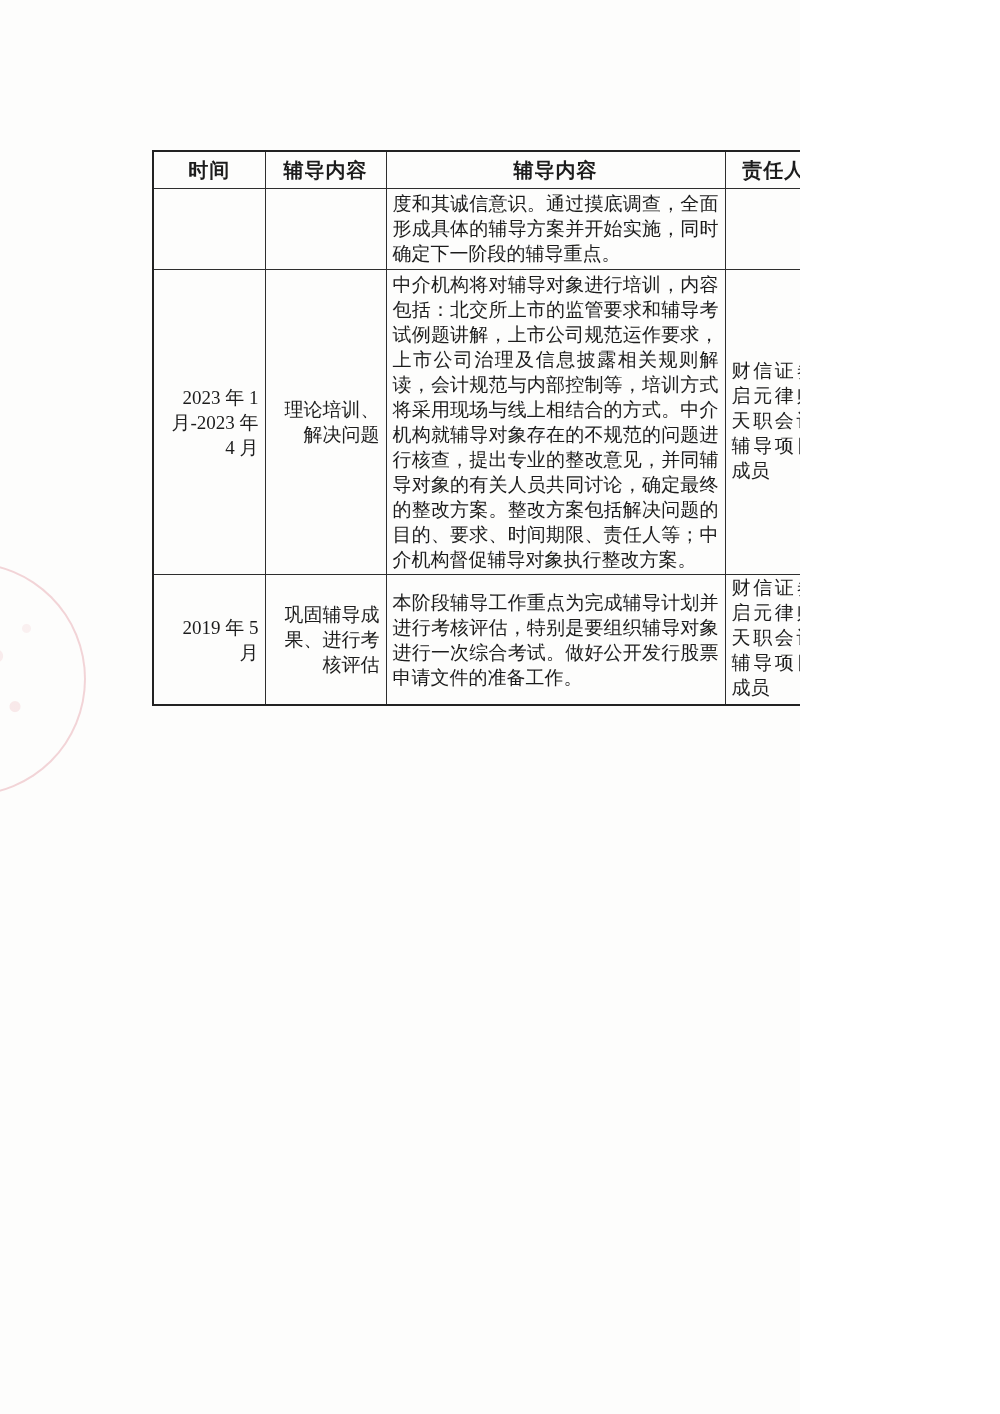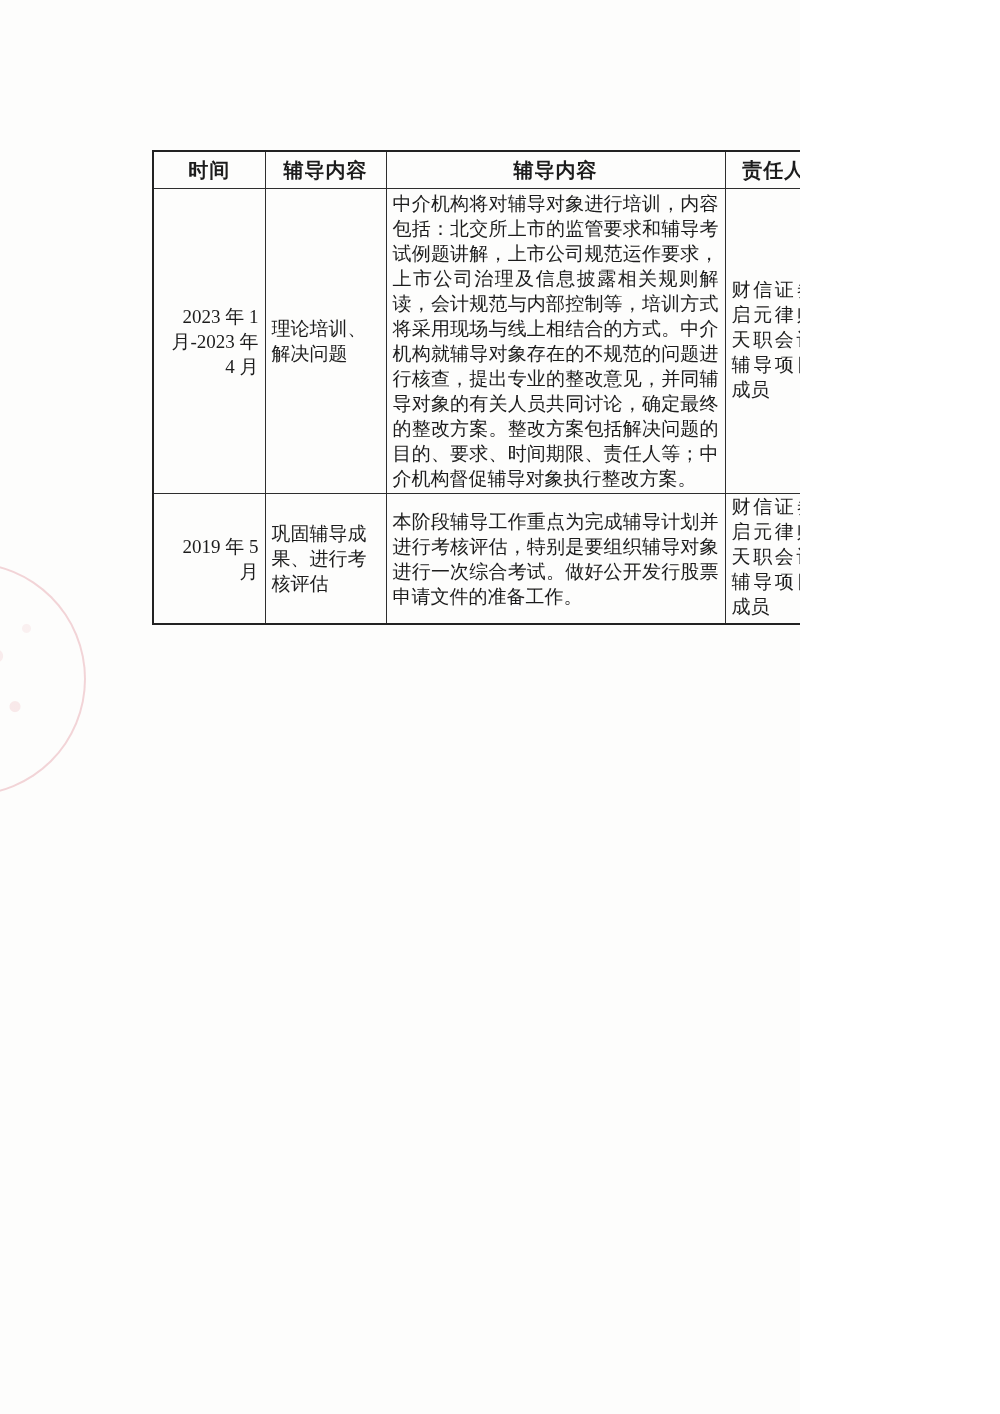--- a/index.html
+++ b/index.html
@@ -58,21 +58,21 @@
     font-size: 20px;
     text-align: center;
     letter-spacing: 1px;
   }
 
   td.time {
     text-align: right;
     padding: 2px 8px;
   }
   td.content {
-    text-align: left;
+    text-align: right;
     padding: 2px 4px 2px 7px;
   }
   td.plan {
     text-align: justify;
     text-justify: inter-ideograph;
     padding: 4px 9px;
   }
   td.staff {
     text-align: justify;
     text-justify: inter-ideograph;
@@ -110,20 +110,26 @@
     </colgroup>
     <thead>
       <tr>
         <th class="hdr">时间</th>
         <th class="hdr">辅导内容</th>
         <th class="hdr">辅导内容</th>
         <th class="hdr">责任人等</th>
       </tr>
     </thead>
     <tbody>
+      <tr class="r-cont">
+        <td class="time"></td>
+        <td class="content"></td>
+        <td class="plan">度和其诚信意识。通过摸底调查，全面形成具体的辅导方案并开始实施，同时确定下一阶段的辅导重点。</td>
+        <td class="staff"></td>
+      </tr>
       <tr class="r-train">
         <td class="time">2023 年 1 月-2023 年 4 月</td>
         <td class="content">理论培训、解决问题</td>
         <td class="plan">中介机构将对辅导对象进行培训，内容包括：北交所上市的监管要求和辅导考试例题讲解，上市公司规范运作要求，上市公司治理及信息披露相关规则解读，会计规范与内部控制等，培训方式将采用现场与线上相结合的方式。中介机构就辅导对象存在的不规范的问题进行核查，提出专业的整改意见，并同辅导对象的有关人员共同讨论，确定最终的整改方案。整改方案包括解决问题的目的、要求、时间期限、责任人等；中介机构督促辅导对象执行整改方案。</td>
         <td class="staff">财信证券、启元律师、天职会计师辅导项目组成员</td>
       </tr>
       <tr class="r-review">
         <td class="time">2019 年 5 月</td>
         <td class="content">巩固辅导成果、进行考核评估</td>
         <td class="plan">本阶段辅导工作重点为完成辅导计划并进行考核评估，特别是要组织辅导对象进行一次综合考试。做好公开发行股票申请文件的准备工作。</td>

